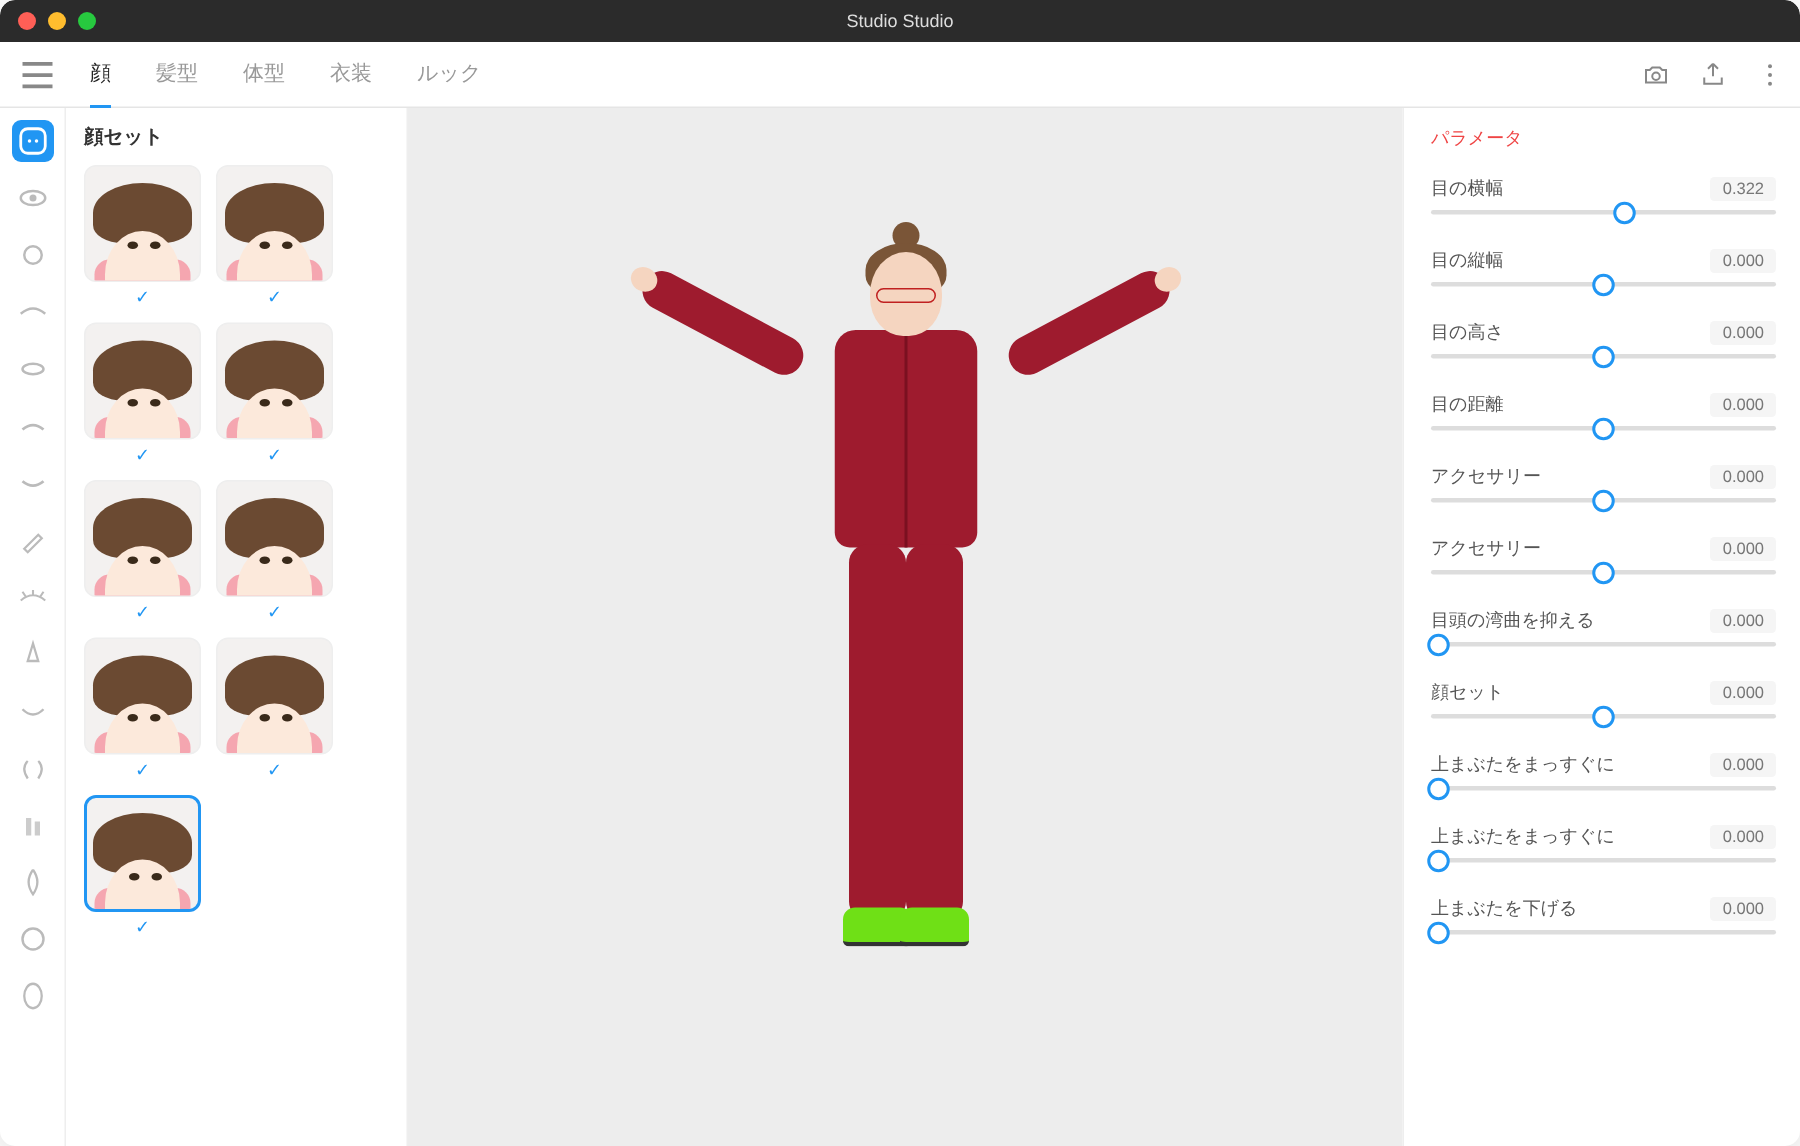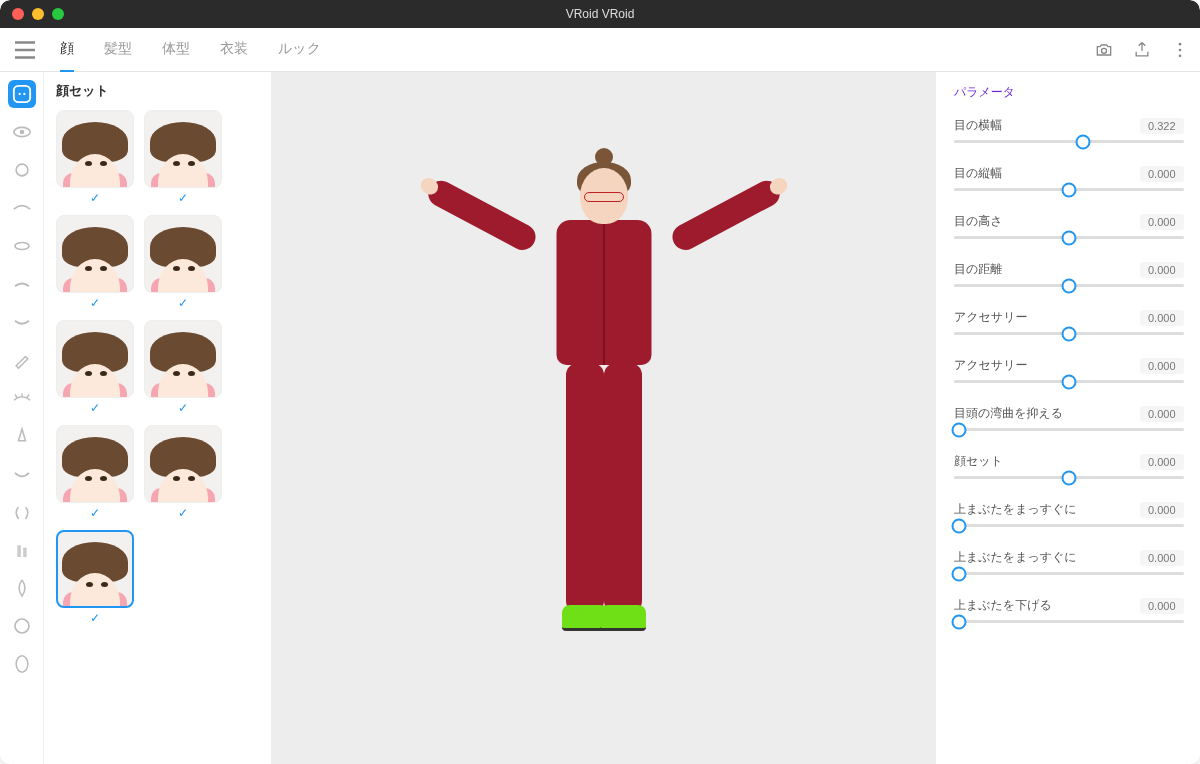--- a/index.html
+++ b/index.html
@@ -45,39 +45,39 @@
 .c-arm{position:absolute;top:72px;width:118px;height:26px;background:#9e1b2e;border-radius:14px}
 .c-arm.l{left:-58px;transform:rotate(28deg);transform-origin:right center}
 .c-arm.r{right:-58px;transform:rotate(-28deg);transform-origin:left center}
 .c-hand{position:absolute;width:18px;height:16px;background:#f5d5c0;border-radius:50%}
 .c-arm.l .c-hand{left:-10px;top:4px}
 .c-arm.r .c-hand{right:-10px;top:4px}
 .c-leg{position:absolute;top:205px;width:38px;height:250px;background:#9e1b2e;border-radius:12px}
 .c-leg.l{left:92px}.c-leg.r{right:92px}
 .c-shoe{position:absolute;bottom:-18px;left:-4px;width:46px;height:26px;background:#6fe016;border-radius:8px 8px 4px 4px;border-bottom:3px solid #333}
 .params{width:265px;border-left:1px solid #eee;padding:12px 16px 0 18px;overflow-y:auto}
-.params-title{font-size:12px;color:#6d28d9;margin-bottom:16px}
+.params-title{font-size:12px;color:#ef4444;margin-bottom:16px}
 .param{margin-bottom:22px}
 .param-head{display:flex;justify-content:space-between;align-items:center;margin-bottom:6px}
 .param-label{font-size:12px;color:#555}
-.param-val{font-size:11px;color:#777;background:#f5f5f5;padding:2px 8px;border-radius:3px;min-width:44px;text-align:left}
+.param-val{font-size:11px;color:#777;background:#f5f5f5;padding:2px 8px;border-radius:3px;min-width:44px;text-align:right}
 .slider{position:relative;height:3px;background:#ddd;border-radius:2px}
 .slider-thumb{position:absolute;top:50%;transform:translate(-50%,-50%);width:15px;height:15px;background:#fff;border:2px solid #2196f3;border-radius:50%;cursor:pointer}
 svg{width:100%;height:100%}
 </style>
 </head>
 <body>
 
 <div class="titlebar">
   <div class="traffic">
     <div class="tlight tclose"></div>
     <div class="tlight tmin"></div>
     <div class="tlight tmax"></div>
   </div>
-  <div class="titlebar-title">VRoid VRoid</div>
+  <div class="titlebar-title">Studio Studio</div>
 </div>
 
 <div class="toolbar">
   <div class="hamburger">
     <svg viewBox="0 0 24 24">
         <path stroke="#888" stroke-width="2" d="M4 6h16M4 12h16M4 18h16"></path>
       </svg>
   </div>
   <div class="tabs" id="tabs">
       <div class="tab active">顔</div>

